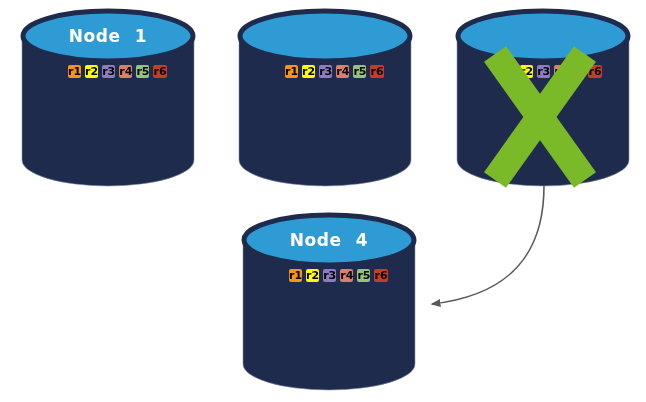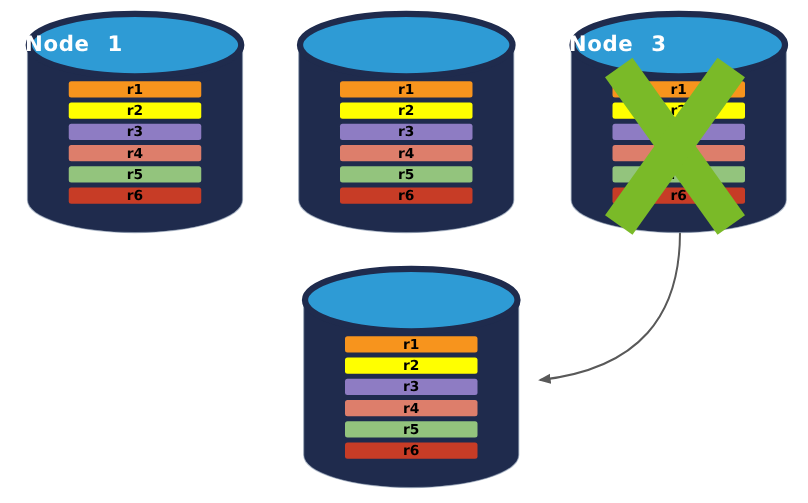--- a/index.html
+++ b/index.html
@@ -38,34 +38,33 @@
   }
   .cyl-top {
     stroke-width: 5;
   }
   .node-title {
     position: absolute;
     left: 0; top: 13px;
     width: 176px;
     height: 30px;
     line-height: 30px;
-    text-align: left;
+    text-align: center;
     color: #ffffff;
     font-size: 17px;
     font-weight: bold;
     letter-spacing: 0.5px;
     word-spacing: 8px;
   }
   .rows {
     position: absolute;
-    left: 35px;
+    left: 48px;
     top: 57px;
     width: 106px;
     display: flex;
-    flex-direction: column;
     gap: 4px;
   }
   .row {
     height: 13px;
     border-radius: 2px;
     text-align: center;
   }
   .row-label {
     display: block;
     line-height: 13px;
@@ -160,21 +159,20 @@
         <div class="row" style="background: rgb(199, 60, 38);">
     <span class="row-label">r6</span>
   </div>
       </div>
   </div>
     <div class="node node-3">
     <svg class="cyl" viewBox="0 0 176 180">
       <path class="cyl-body" d="M2,28 L2,152 A86,26 0 0,0 174,152 L174,28 Z" style="fill: rgb(31, 43, 77);"></path>
       <ellipse class="cyl-top" cx="88" cy="28" rx="85" ry="25" style="fill: rgb(46, 155, 213); stroke: rgb(31, 43, 77);"></ellipse>
     </svg>
-    <div class="node-title">Node 3</div>
     <div class="rows">
         <div class="row" style="background: rgb(247, 148, 29);">
     <span class="row-label">r1</span>
   </div>
         <div class="row" style="background: rgb(255, 255, 0);">
     <span class="row-label">r2</span>
   </div>
         <div class="row" style="background: rgb(142, 124, 195);">
     <span class="row-label">r3</span>
   </div>
@@ -191,20 +189,21 @@
   <svg class="fail-x" viewBox="0 0 118 134">
     <line x1="14" y1="4" x2="104" y2="130" style="stroke: rgb(122, 186, 40);"></line>
     <line x1="104" y1="4" x2="14" y2="130" style="stroke: rgb(122, 186, 40);"></line>
   </svg>
     </div>
     <div class="node node-4">
     <svg class="cyl" viewBox="0 0 176 180">
       <path class="cyl-body" d="M2,28 L2,152 A86,26 0 0,0 174,152 L174,28 Z" style="fill: rgb(31, 43, 77);"></path>
       <ellipse class="cyl-top" cx="88" cy="28" rx="85" ry="25" style="fill: rgb(46, 155, 213); stroke: rgb(31, 43, 77);"></ellipse>
     </svg>
+    <div class="node-title">Node 4</div>
     <div class="rows">
         <div class="row" style="background: rgb(247, 148, 29);">
     <span class="row-label">r1</span>
   </div>
         <div class="row" style="background: rgb(255, 255, 0);">
     <span class="row-label">r2</span>
   </div>
         <div class="row" style="background: rgb(142, 124, 195);">
     <span class="row-label">r3</span>
   </div>

